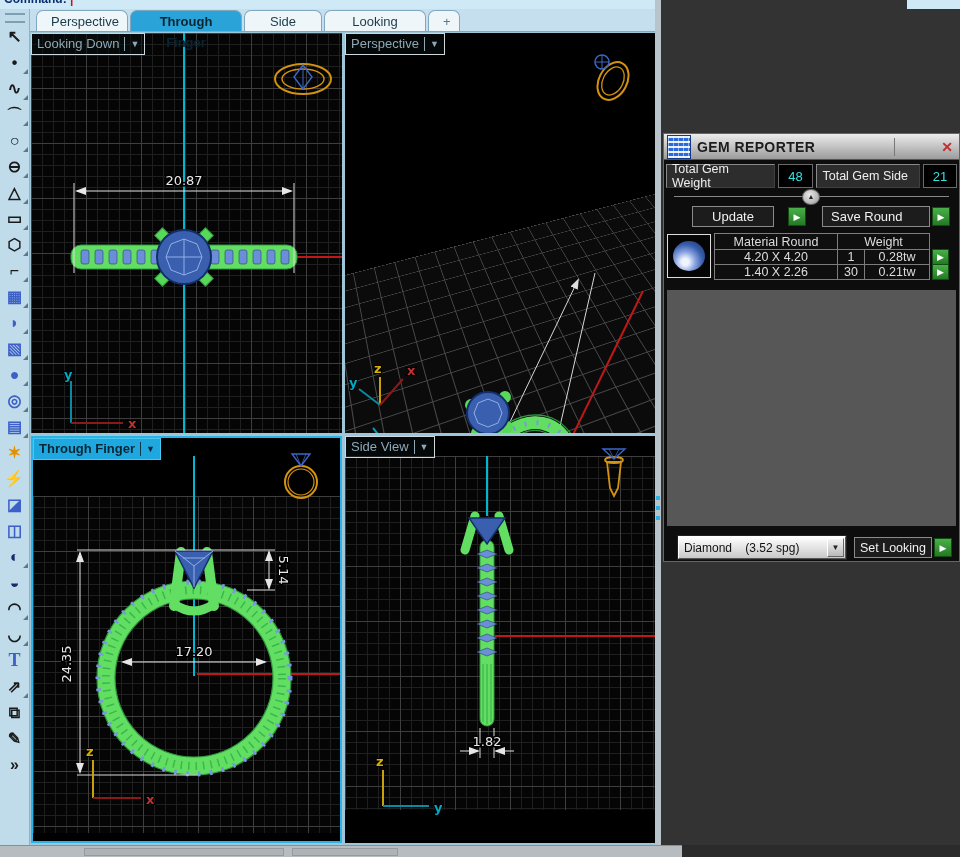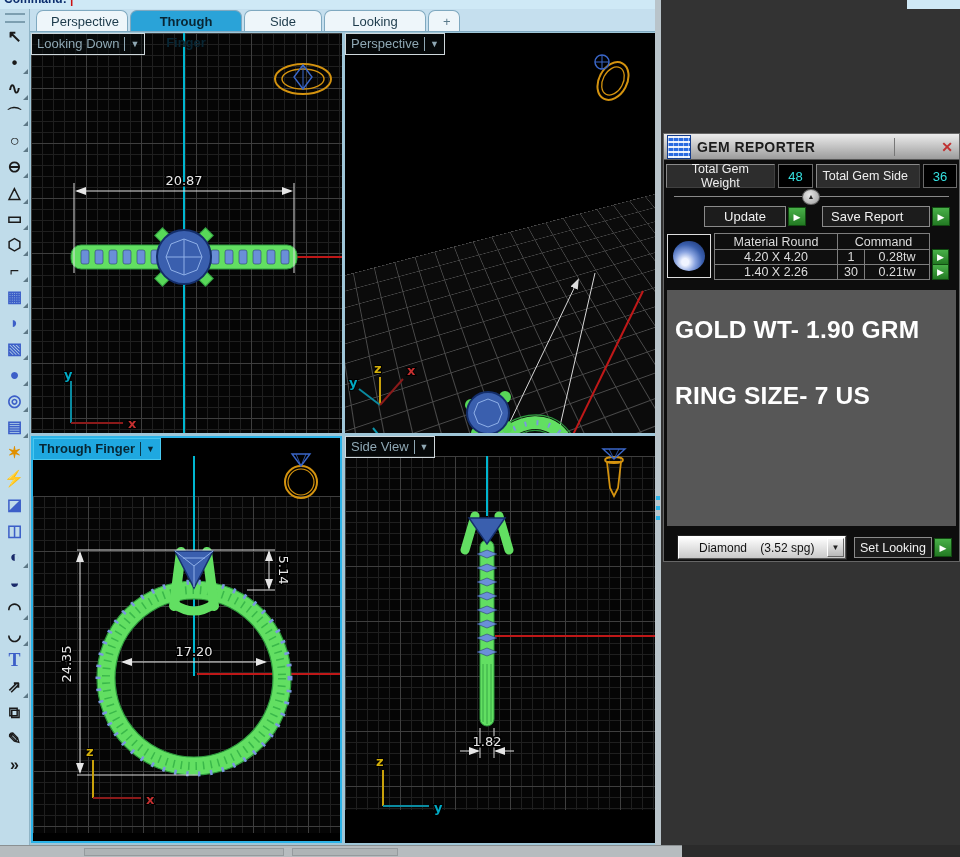--- a/index.html
+++ b/index.html
@@ -52,35 +52,35 @@
   .stick{position:absolute;left:1px;width:4px;height:4px;background:#2bb3e8;}
   #gempanel{left:8px;top:133px;width:297px;height:429px;background:#0d0d0d;border:1px solid #666;box-sizing:border-box;}
   #gphead{left:0;top:0;width:295px;height:26px;background:linear-gradient(#ececec,#9c9c9c);border-bottom:1px solid #555;display:flex;align-items:center;box-sizing:border-box;}
   #gpicon{width:22px;height:22px;margin:0 6px 0 3px;background:#2a6adf;border:1px solid #123a8a;
     background-image:linear-gradient(rgba(255,255,255,.9) 2px,transparent 2px),linear-gradient(90deg,rgba(255,255,255,.5) 1px,transparent 1px);
     background-size:100% 5px,5px 100%;}
   #gptitle{font-size:14px;font-weight:bold;color:#1c1c1c;letter-spacing:.4px;flex:1;}
   #gpheadsep{width:1px;height:18px;background:#777;margin-right:46px;}
   #gpclose{color:#c03030;font-size:14px;font-weight:bold;margin-right:6px;cursor:pointer;}
   .statrow{left:2px;top:30px;width:291px;height:24px;display:flex;gap:3px;}
-  .statlabel{background:#2d2d2d;border:1px solid;border-color:#8a8a8a #404040 #404040 #8a8a8a;color:#eee;font-size:12.5px;display:flex;align-items:center;padding:0 5px;box-sizing:border-box;text-align:center;}
+  .statlabel{background:#2d2d2d;border:1px solid;border-color:#8a8a8a #404040 #404040 #8a8a8a;color:#eee;font-size:12.5px;display:flex;align-items:center;padding:0 5px;box-sizing:border-box;}
   .statval{background:#000;border:1px solid #6a6a6a;color:#35e0e0;font-size:13px;display:flex;align-items:center;justify-content:center;box-sizing:border-box;}
   #collapse{left:10px;top:62px;width:275px;height:1px;background:#888;}
   #collapsebtn{left:138px;top:55px;width:16px;height:14px;background:radial-gradient(circle at 40% 35%,#e8e8e8,#9a9a9a);border:1px solid #666;border-radius:50%;font-size:7px;color:#222;text-align:center;line-height:14px;cursor:pointer;}
   .btn{background:#1c1c1c;border:1px solid #8a8a8a;color:#f0f0f0;font-size:13px;display:flex;align-items:center;justify-content:center;box-sizing:border-box;cursor:pointer;}
   .greenbtn{background:linear-gradient(#49b049,#237a23);border:1px solid #114c11;color:#fff;font-size:9px;display:flex;align-items:center;justify-content:center;box-sizing:border-box;cursor:pointer;}
   #gemimg{left:3px;top:100px;width:44px;height:44px;background:#050505;border:1px solid #ddd;box-sizing:border-box;}
   #gemimg .stone{position:absolute;left:5px;top:6px;width:32px;height:30px;border-radius:50%;
     background:radial-gradient(circle at 38% 70%,#f0f4ff 12%,#8aa4e0 35%,#3a5fae 60%,#1d3570 90%);}
   .gtbl{position:absolute;font-size:12.5px;color:#ddd;}
   .gcell{position:absolute;border:1px solid #7d7d7d;display:flex;align-items:center;justify-content:center;box-sizing:border-box;background:rgba(20,20,20,.4);}
   #notes{left:3px;top:156px;width:289px;height:236px;background:#575757;color:#fff;font-weight:bold;font-size:24.5px;padding:26px 0 0 8px;box-sizing:border-box;letter-spacing:.2px;}
   #notes .n2{margin-top:38px;}
   #combo{left:14px;top:402px;width:168px;height:23px;background:linear-gradient(#fff,#c9c9c9);border:1px solid;border-color:#fff #555 #555 #fff;outline:1px solid #222;display:flex;align-items:center;box-sizing:border-box;cursor:pointer;}
-  #combotext{flex:1;font-size:12px;color:#111;padding-left:20px;white-space:pre;}
+  #combotext{flex:1;font-size:12px;color:#111;padding-left:5px;white-space:pre;}
   #combobtn{width:17px;height:19px;margin-right:1px;background:linear-gradient(#f4f4f4,#b9b9b9);border:1px solid;border-color:#fff #666 #666 #fff;font-size:8px;color:#222;display:flex;align-items:center;justify-content:center;box-sizing:border-box;}
   
   #statusbar{left:0;top:845px;width:960px;height:12px;background:#2b2b2b;}
   #sbleft{left:0;top:0;width:682px;height:12px;background:#b6bcbf;border-top:1px solid #8a9092;box-sizing:border-box;}
   .sbseg{position:absolute;top:2px;height:8px;background:#aeb4b6;border:1px solid #959b9e;box-sizing:border-box;}
 </style>
 </head>
 <body>
 
 <div class="abs" id="cmdstrip">
@@ -369,50 +369,48 @@
       <div id="gpicon"></div>
       <div id="gptitle">GEM REPORTER</div>
       <div id="gpheadsep"></div>
       <div id="gpclose">✕</div>
     </div>
 
     <div class="abs statrow">
       <div class="statlabel" style="width:109px;">Total Gem Weight</div>
       <div class="statval" style="width:36px;">48</div>
       <div class="statlabel" style="width:104px;">Total Gem Side</div>
-      <div class="statval" style="width:34px;">36</div>
+      <div class="statval" style="width:34px;">21</div>
     </div>
 
     <div class="abs" id="collapse"></div>
     <div class="abs" id="collapsebtn">▲</div>
 
-    <div class="abs btn" style="left:40px;top:72px;width:82px;height:21px;">Update</div>
+    <div class="abs btn" style="left:28px;top:72px;width:82px;height:21px;">Update</div>
     <div class="abs greenbtn" style="left:124px;top:73px;width:18px;height:19px;">▶</div>
-    <div class="abs btn" style="left:158px;top:72px;width:108px;height:21px;justify-content:flex-start;padding-left:8px;">Save Report</div>
+    <div class="abs btn" style="left:158px;top:72px;width:108px;height:21px;justify-content:flex-start;padding-left:8px;">Save Round</div>
     <div class="abs greenbtn" style="left:268px;top:73px;width:18px;height:19px;">▶</div>
 
     <div class="abs" id="gemimg">
         <div class="stone"></div>
       </div>
     <div class="gtbl">
       <div class="gcell" style="left:50px;top:99px;width:124px;height:17px;">Material Round</div>
-      <div class="gcell" style="left:173px;top:99px;width:93px;height:17px;">Command</div>
+      <div class="gcell" style="left:173px;top:99px;width:93px;height:17px;">Weight</div>
       <div class="gcell" style="left:50px;top:115px;width:124px;height:16px;">4.20 X 4.20</div>
       <div class="gcell" style="left:173px;top:115px;width:28px;height:16px;">1</div>
       <div class="gcell" style="left:200px;top:115px;width:66px;height:16px;">0.28tw</div>
       <div class="abs greenbtn" style="left:268px;top:115px;width:17px;height:16px;">▶</div>
       <div class="gcell" style="left:50px;top:130px;width:124px;height:16px;">1.40 X 2.26</div>
       <div class="gcell" style="left:173px;top:130px;width:28px;height:16px;">30</div>
       <div class="gcell" style="left:200px;top:130px;width:66px;height:16px;">0.21tw</div>
       <div class="abs greenbtn" style="left:268px;top:130px;width:17px;height:16px;">▶</div>
     </div>
 
     <div class="abs" id="notes">
-      <div>GOLD WT- 1.90 GRM</div>
-      <div class="n2">RING SIZE- 7 US</div>
     </div>
 
     <div class="abs" id="combo">
       <div id="combotext">Diamond    (3.52 spg)</div>
       <div id="combobtn">▼</div>
     </div>
     <div class="abs btn" style="left:190px;top:403px;width:78px;height:21px;font-size:12.5px;">Set Looking</div>
     <div class="abs greenbtn" style="left:270px;top:404px;width:18px;height:19px;">▶</div>
   </div>
 </div>

